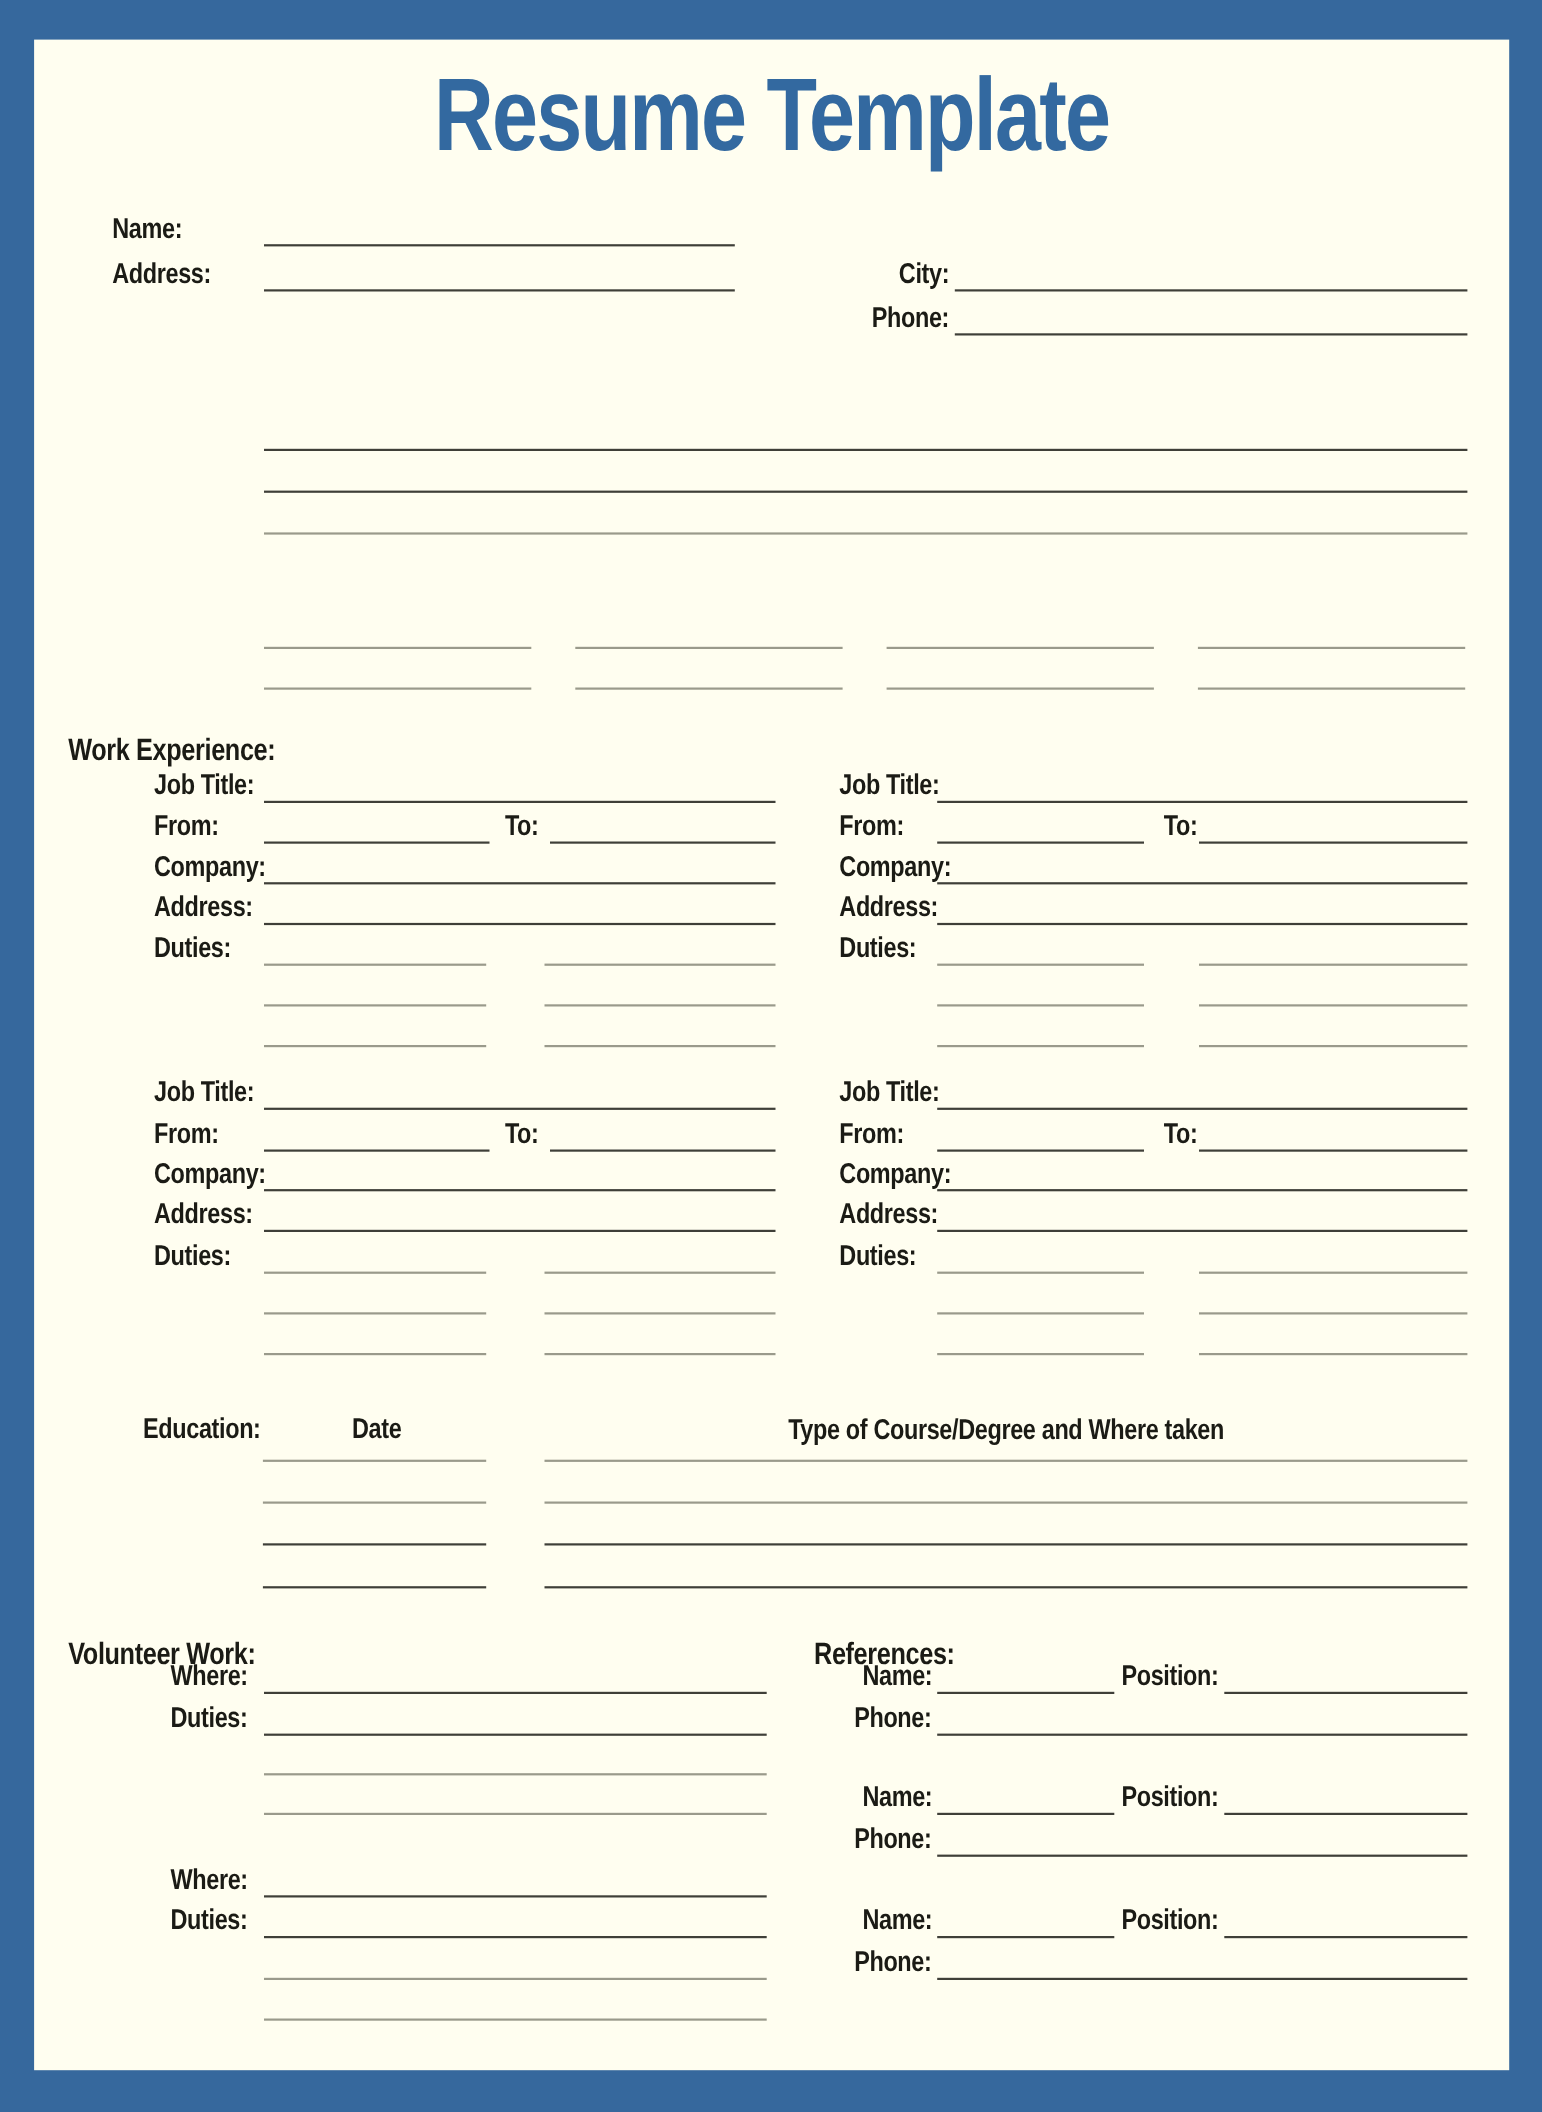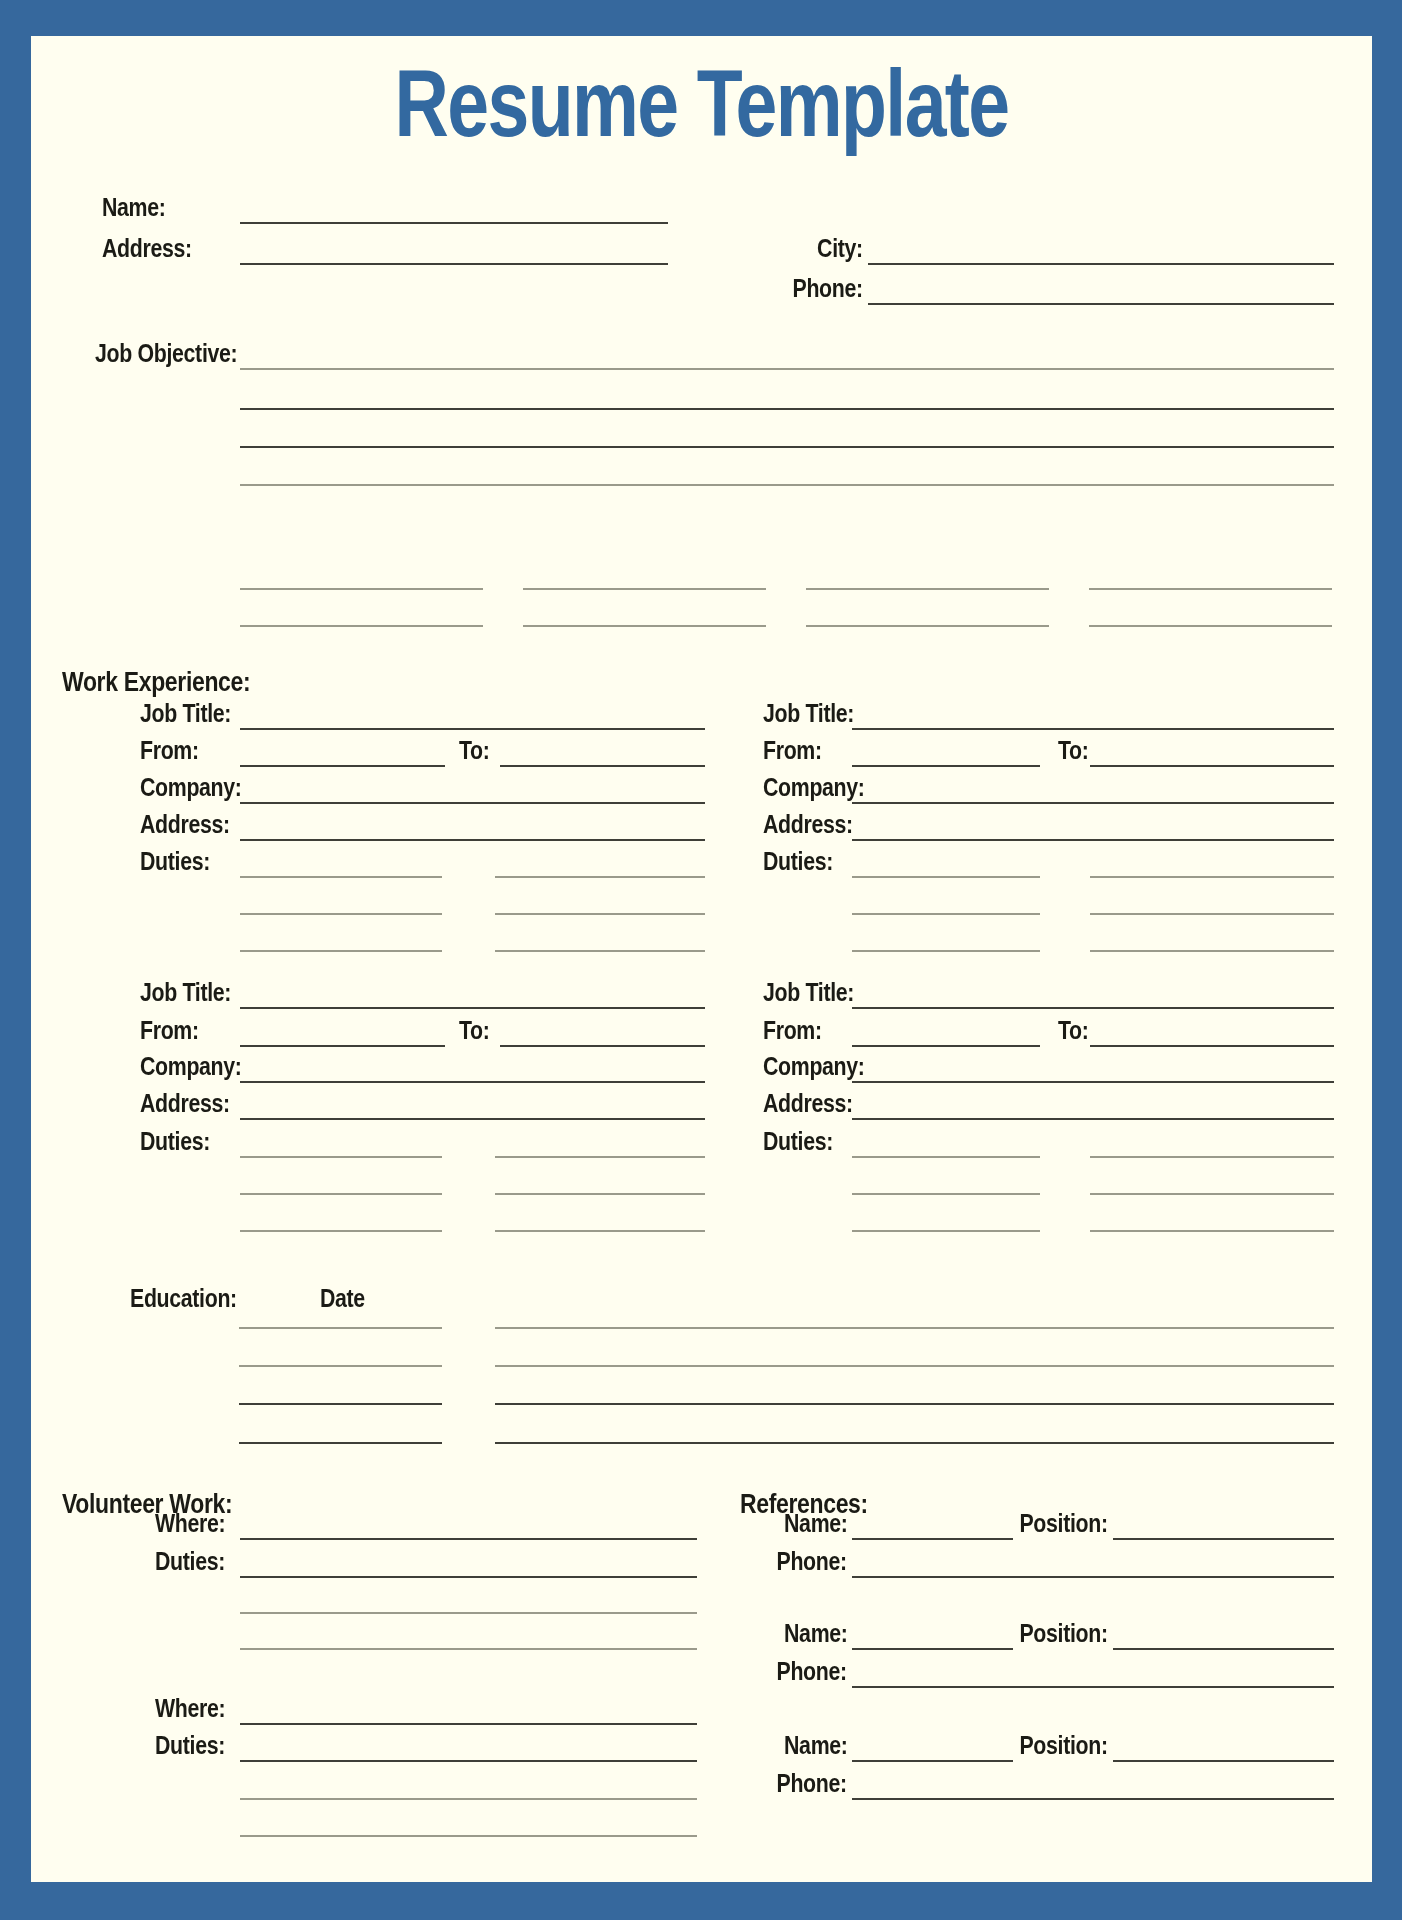--- a/index.html
+++ b/index.html
@@ -49,26 +49,20 @@
         </div>
     <div class="ln" style="width:466px"></div>
   </div>
   <div class="row" style="left:756px;top:235px;width:547px">
     <div class="lblc r" style="width:81px">
           <span class="lbl">Phone:</span>
         </div>
     <div class="ln" style="width:466px"></div>
   </div>
 
-  <div class="row" style="left:64px;top:300px;width:1239px">
-    <div class="lblc" style="width:145px">
-          <span class="lbl">Job Objective:</span>
-        </div>
-    <div class="ln g" style="width:1094px"></div>
-  </div>
   <div class="row" style="left:209px;top:340px;width:1094px">
         <div class="ln" style="width:1094px"></div>
       </div>
   <div class="row" style="left:209px;top:378px;width:1094px">
         <div class="ln" style="width:1094px"></div>
       </div>
   <div class="row" style="left:209px;top:416px;width:1094px">
         <div class="ln g" style="width:1094px"></div>
       </div>
 
@@ -258,20 +252,21 @@
     <div class="ln g" style="width:188px"></div>
     <div class="ln g" style="width:244px;margin-left:50px"></div>
   </div>
   <div class="row" style="left:821px;top:1162px;width:482px">
     <div class="ln g" style="width:188px"></div>
     <div class="ln g" style="width:244px;margin-left:50px"></div>
   </div>
 
   <div class="hdg" style="left:99px;top:1249px;font-size:26px">Education:</div>
   <div class="hdg" style="left:289px;top:1249px;font-size:26px">Date</div>
+  <div class="hdg c" style="left:464px;top:1249px;width:839px;text-align:center"><span>Type of Course/Degree and Where taken</span></div>
   <div class="row" style="left:208px;top:1259px;width:1095px">
     <div class="ln g" style="width:203px"></div>
     <div class="ln g" style="width:839px;margin-left:53px"></div>
   </div>
   <div class="row" style="left:208px;top:1297px;width:1095px">
     <div class="ln g" style="width:203px"></div>
     <div class="ln g" style="width:839px;margin-left:53px"></div>
   </div>
   <div class="row" style="left:208px;top:1335px;width:1095px">
     <div class="ln" style="width:203px"></div>

